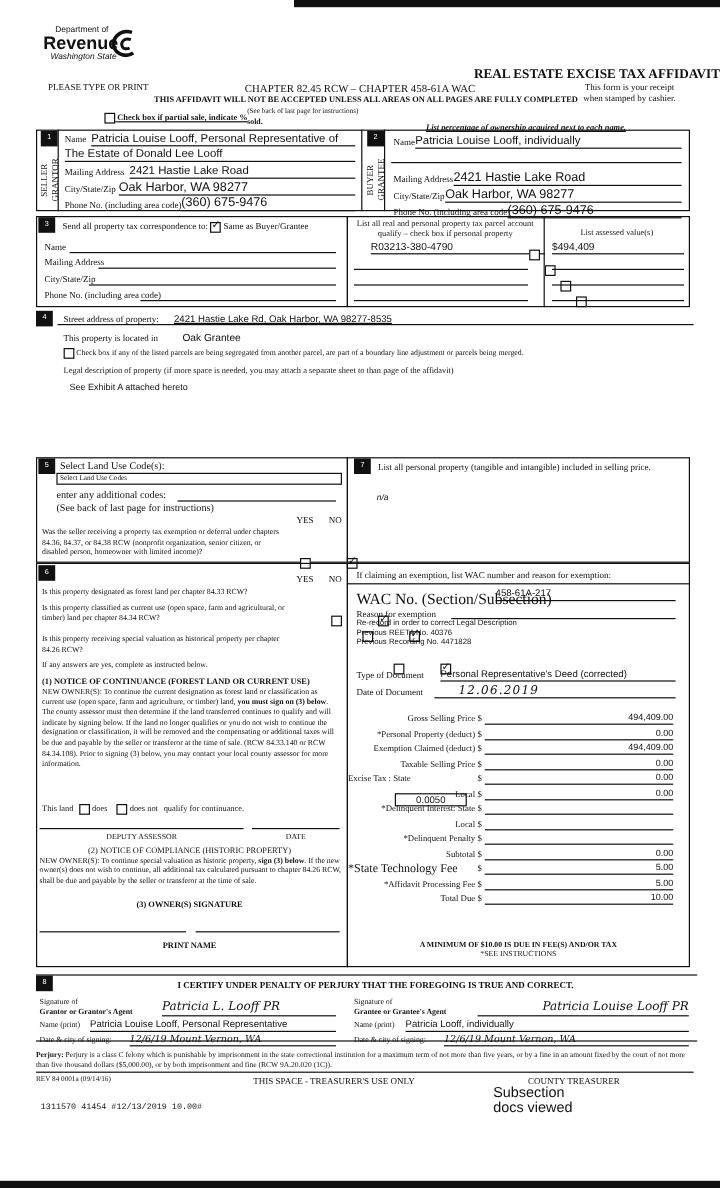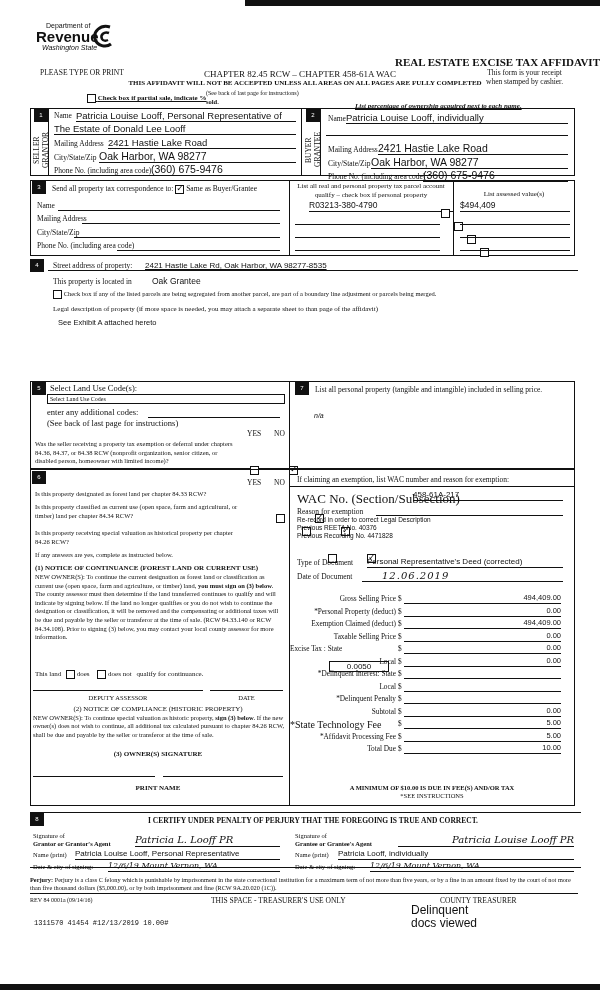--- a/index.html
+++ b/index.html
@@ -309,18 +309,18 @@
 
 
 <div class="abs" style="left:30px;top:876px;width:548px;font-size:6.3px;line-height:8px;border-bottom:1px solid #111;padding-bottom:1px;">
   <b>Perjury:</b><span> Perjury is a class C felony which is punishable by imprisonment in the state correctional institution for a maximum term of not more than five years, or by a fine in an amount fixed by the court of not more than five thousand dollars ($5,000.00), or by both imprisonment and fine (RCW 9A.20.020 (1C)).</span>
 </div>
 <div class="abs" style="left:30px;top:897px;font-size:6px;">REV 84 0001a (09/14/16)</div>
 <div class="abs" style="left:211px;top:896px;font-size:7.5px;">THIS SPACE - TREASURER'S USE ONLY</div>
 <div class="abs" style="left:440px;top:896px;font-size:7.5px;">COUNTY TREASURER</div>
 <div class="abs mono" style="left:34px;top:919px;font-size:7px;">1311570 41454 #12/13/2019 10.00#</div>
 <div class="abs sans" style="left:411px;top:904px;font-size:12px;line-height:13px;">
-  <div>Delinquent</div>
+  <div>Subsection</div>
   <div>docs viewed</div>
 </div>
 
 
 
 
 </body></html>

